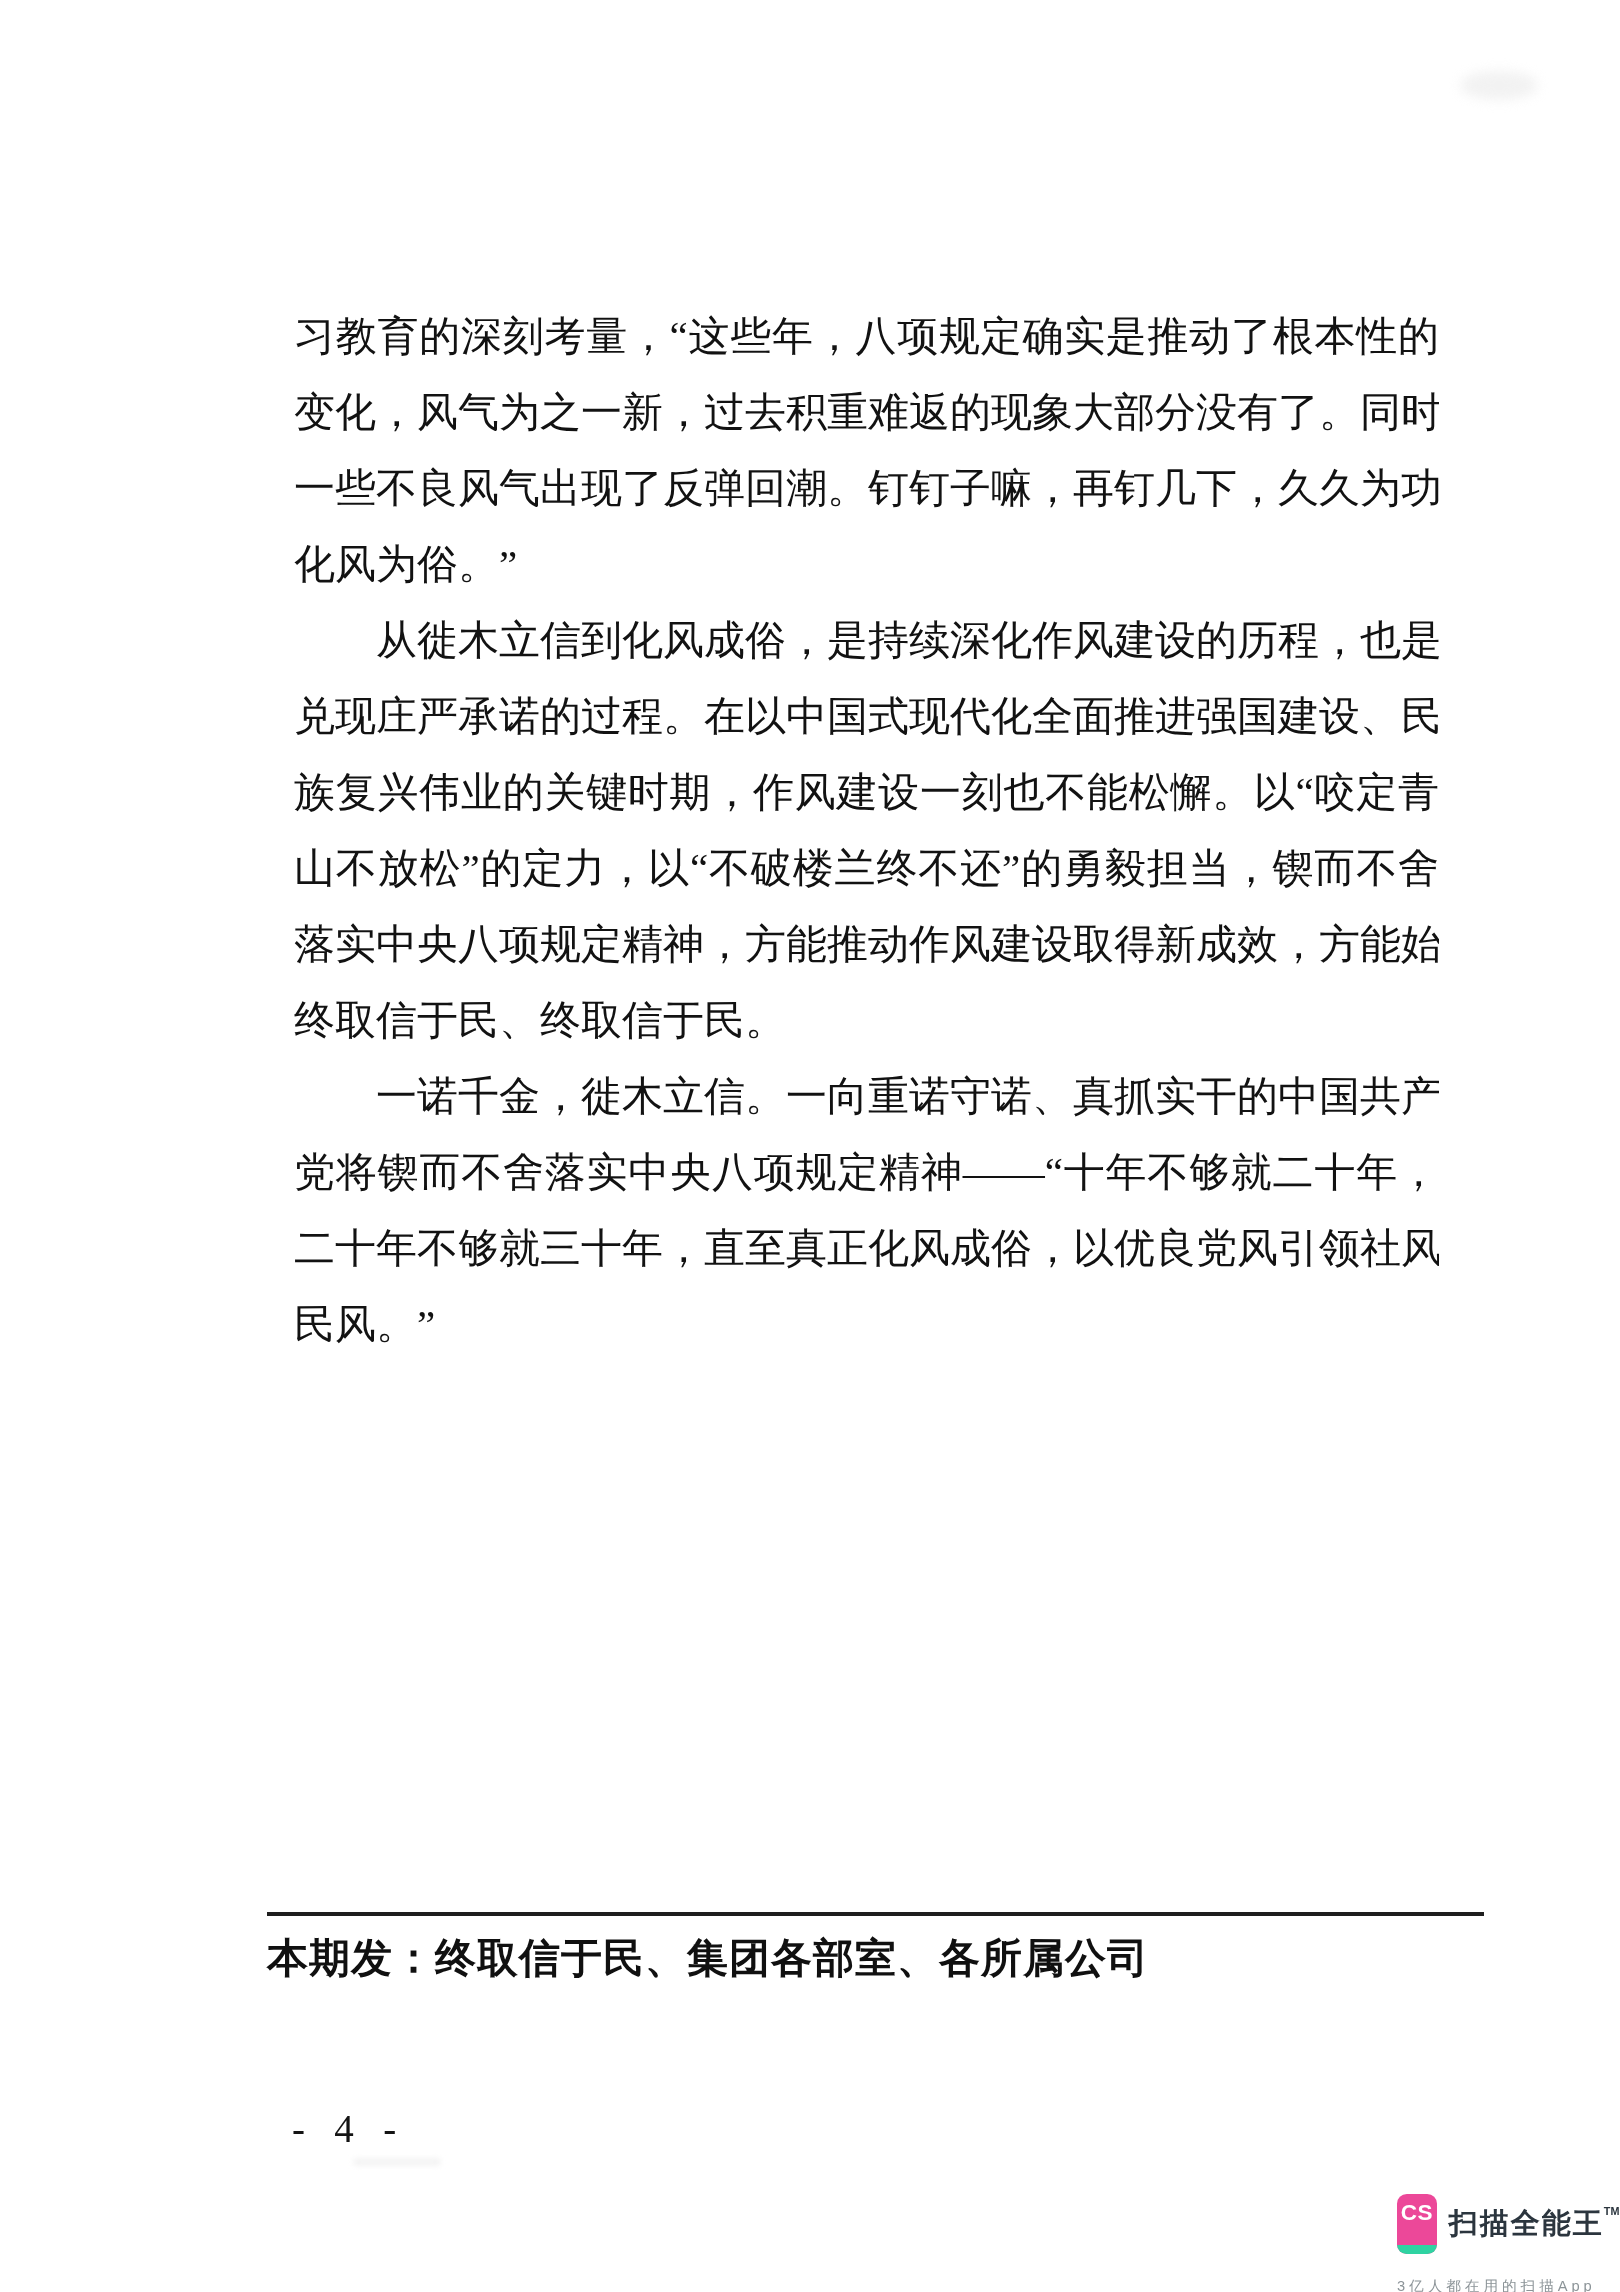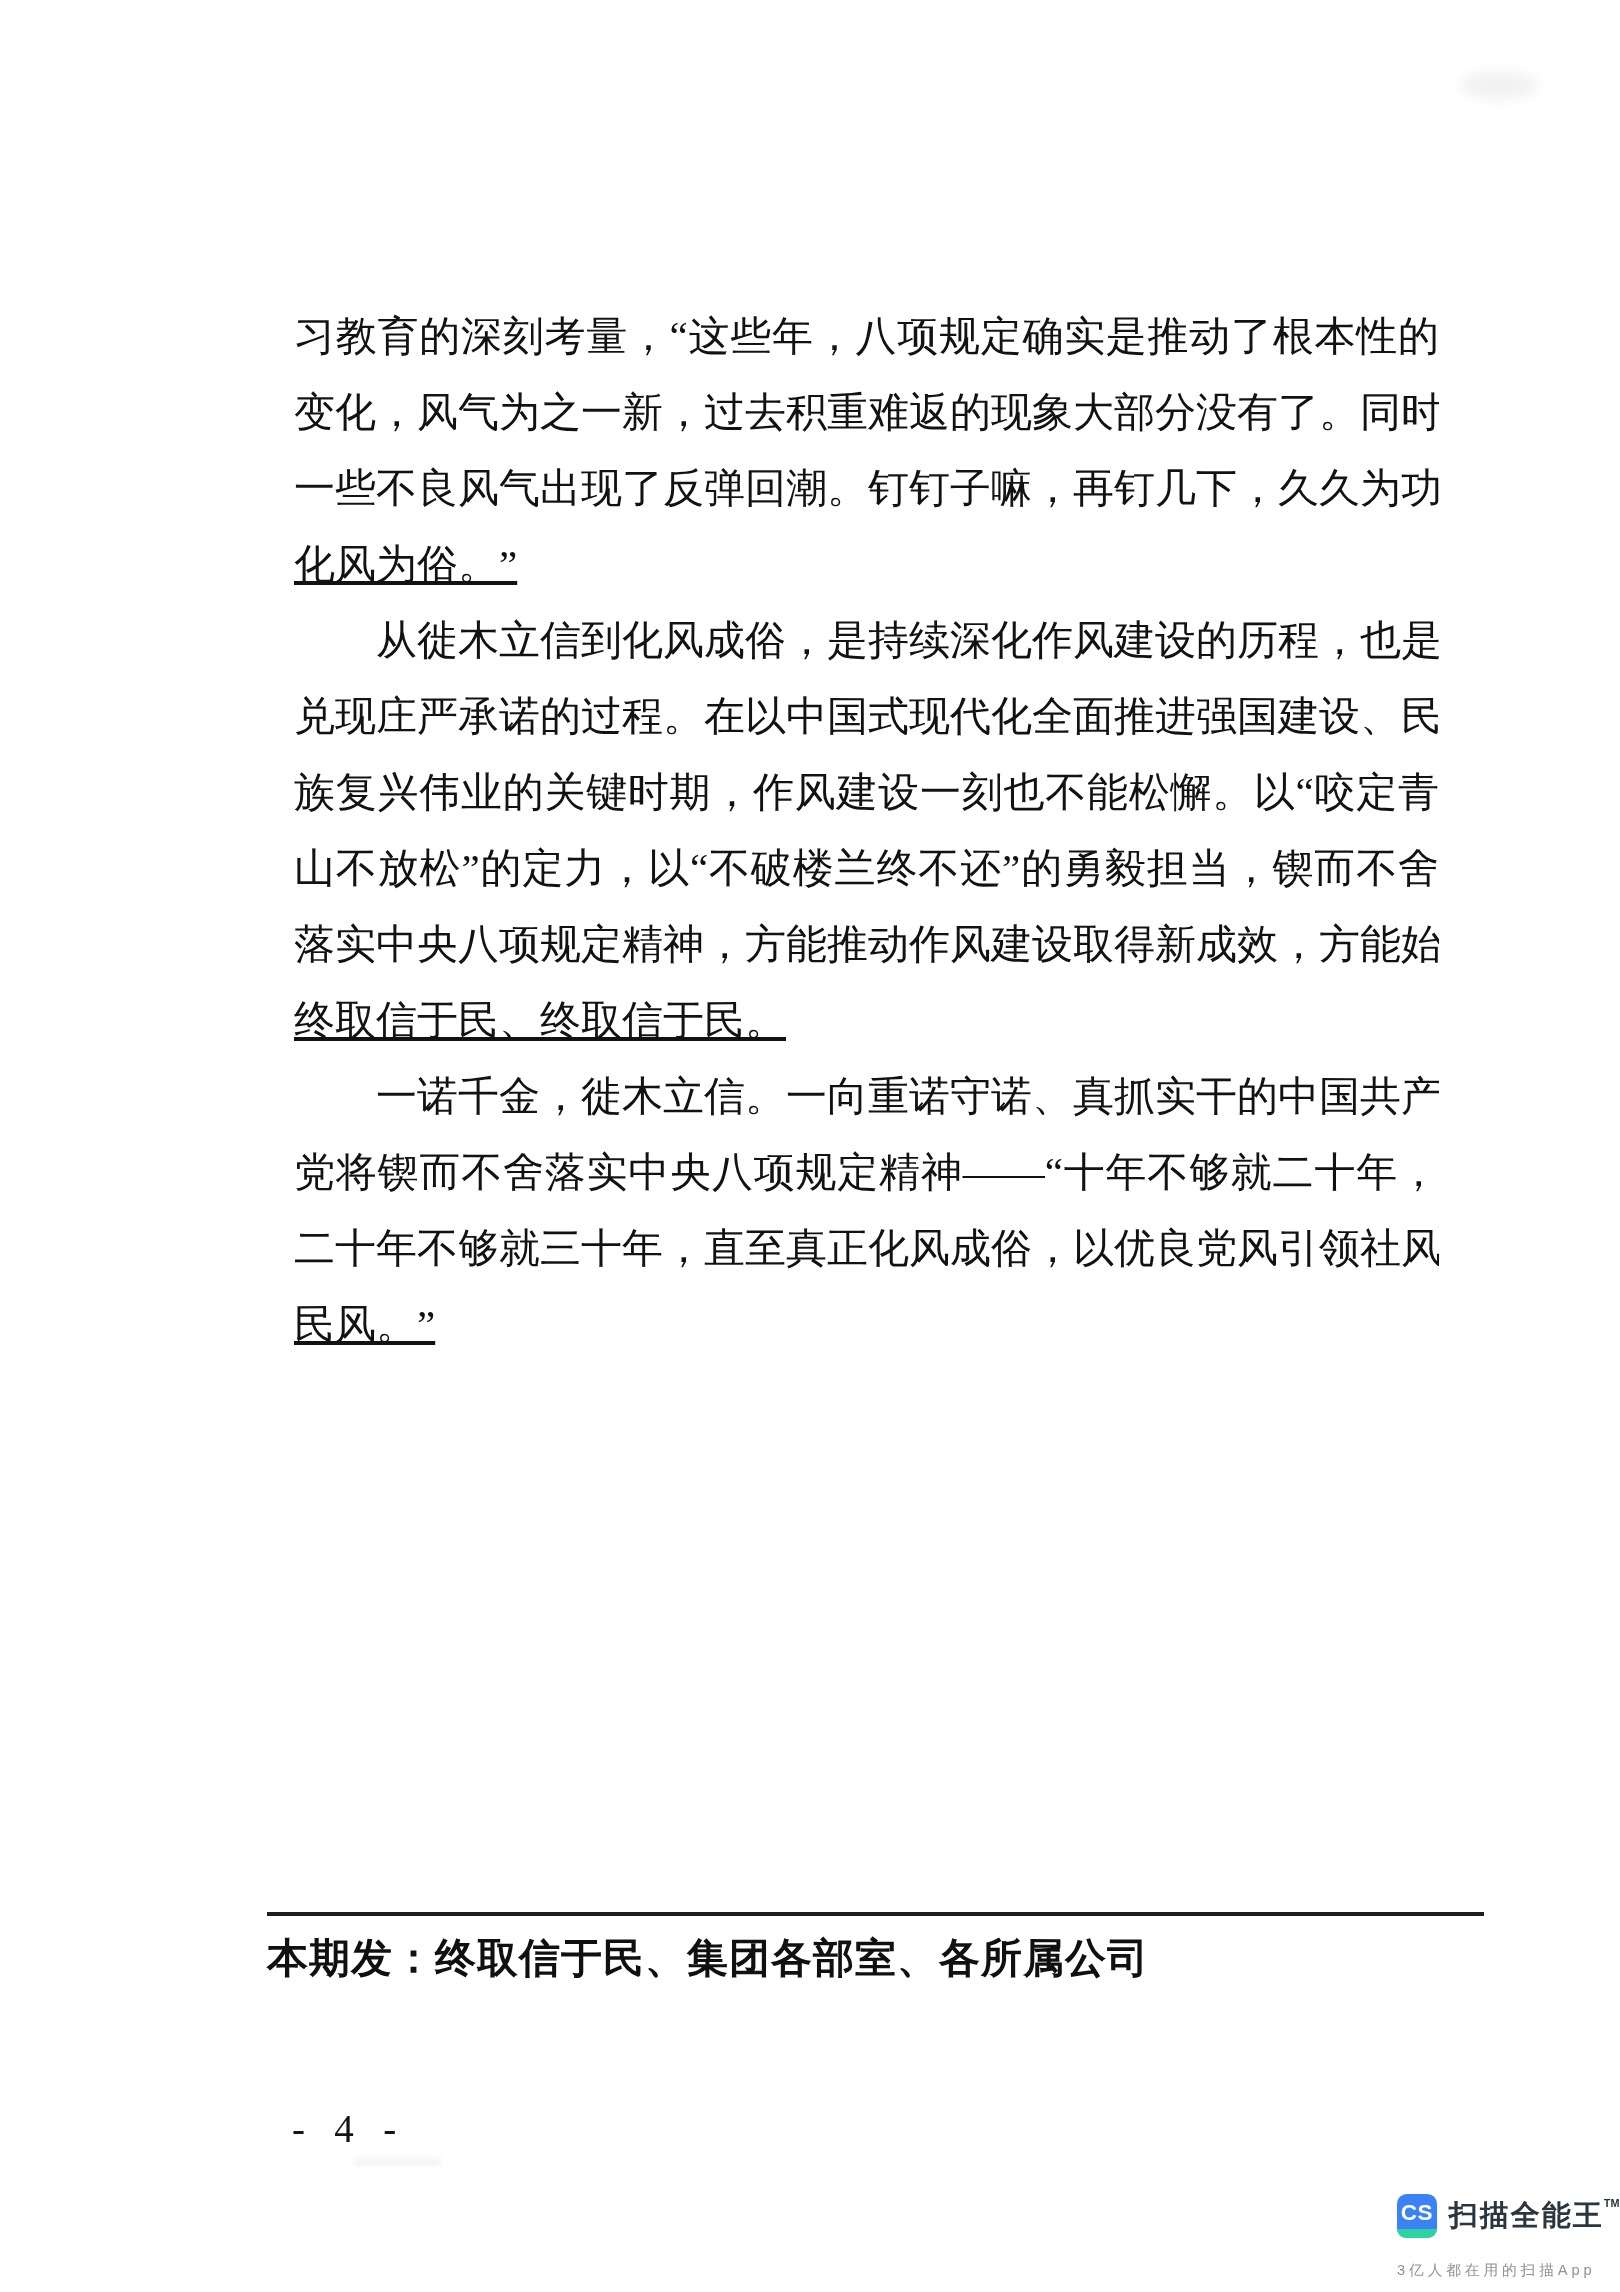--- a/index.html
+++ b/index.html
@@ -50,21 +50,20 @@
     line-height: 76px;
     height: 76px;
     text-align: justify;
     text-align-last: justify;
     overflow: hidden;
     white-space: nowrap;
   }
   .line.last {
     text-align-last: left;
     text-align: center;
-    text-decoration: underline;
   }
   .line.indent {
     padding-left: 82px;
   }
   
   .footer-rule {
     position: absolute;
     left: 267px;
     top: 1912px;
     width: 1217px;
@@ -109,22 +108,22 @@
     font-family: "Liberation Sans", sans-serif;
   }
   .wm-row {
     display: flex;
     align-items: center;
     gap: 11.8px;
   }
   .wm-badge {
     position: relative;
     width: 40px;
-    height: 44px;
-    background: #3b82f6;
+    height: 60px;
+    background: #ec4899;
     border-radius: 9.8px;
     overflow: hidden;
     flex: 0 0 auto;
   }
   .wm-badge-text {
     position: absolute;
     left: 0;
     top: 1px;
     width: 100%;
     height: 35px;

